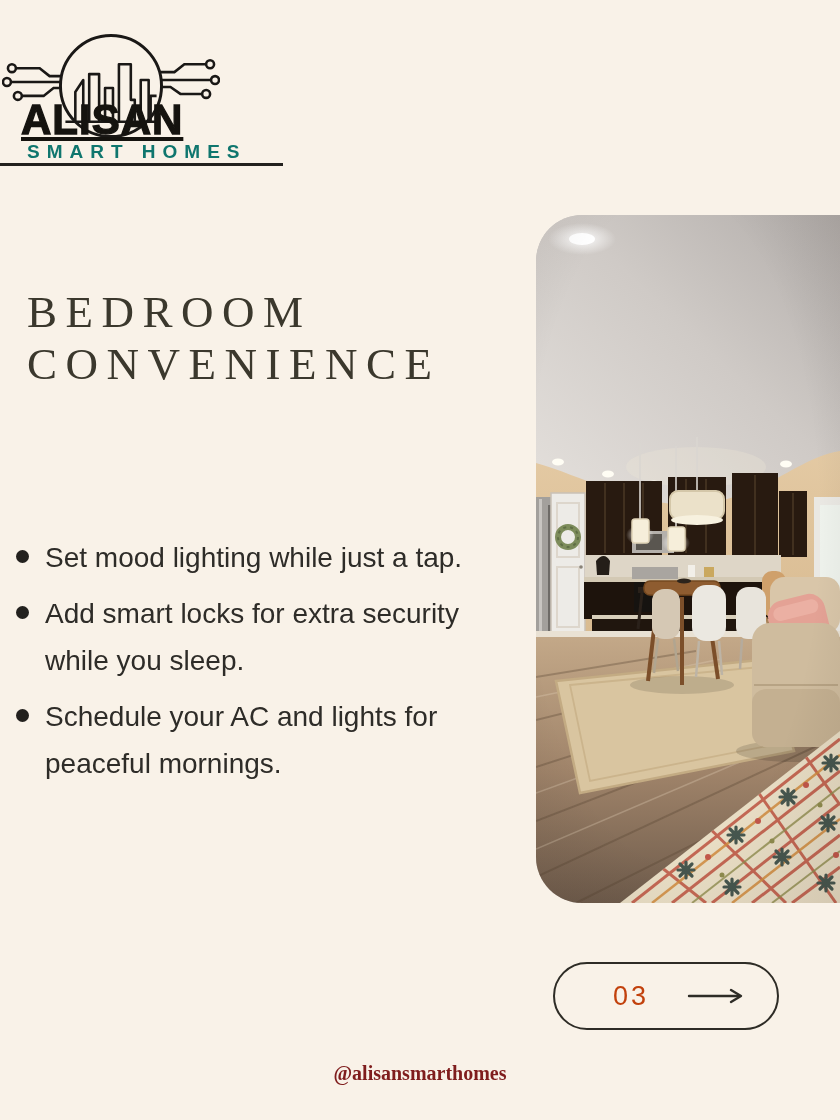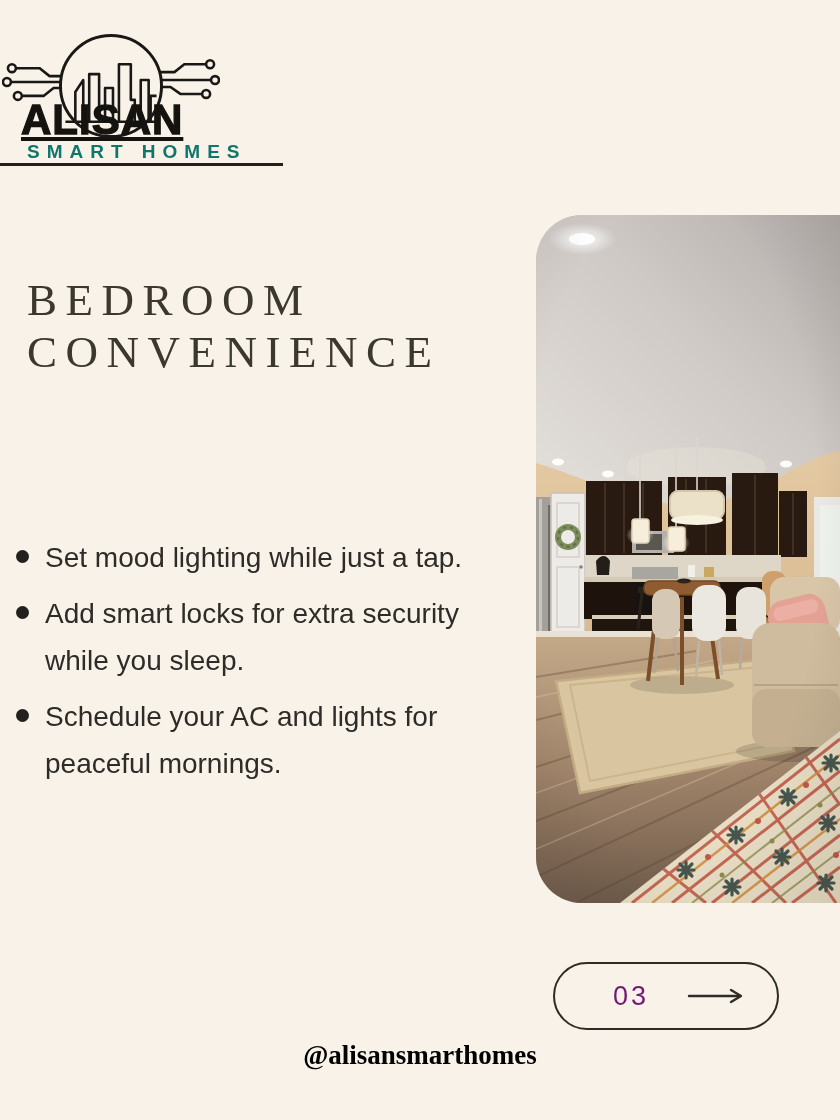--- a/index.html
+++ b/index.html
@@ -9,46 +9,46 @@
   
   .logo-wrap{position:absolute;left:0;top:0;width:300px;height:180px;}
   .logo-icon{position:absolute;left:2px;top:30px;width:218px;height:112px;}
   .brand-name{position:absolute;left:21px;top:96px;font-size:42px;font-weight:bold;
               letter-spacing:1px;color:#15130f;text-decoration:underline;-webkit-text-stroke:1.3px #15130f;}
   .brand-tagline{position:absolute;left:27px;top:141px;font-size:19px;font-weight:bold;
                  letter-spacing:7px;color:#0f766e;}
   .logo-rule{position:absolute;left:0;top:163px;width:283px;height:2.5px;background:#23211e;}
 
   
-  .heading{position:absolute;left:27px;top:274px;font-family:"Liberation Serif","DejaVu Serif",serif;
+  .heading{position:absolute;left:27px;top:286px;font-family:"Liberation Serif","DejaVu Serif",serif;
            font-size:45px;line-height:52px;letter-spacing:8.5px;color:#3b382d;font-weight:normal;margin:0;}
   .heading span{display:block;}
 
   
   .bullets{position:absolute;left:16px;top:534px;width:474px;list-style:none;margin:0;padding:0;}
   .bullets li{display:flex;gap:16px;margin-bottom:9px;}
   .bullet-dot{flex:0 0 13px;width:13px;height:13px;border-radius:50%;background:#23211e;margin-top:16px;}
   .bullet-text{font-size:28px;line-height:47px;color:#2e2c28;max-width:428px;}
 
   
   .photo{position:absolute;left:536px;top:215px;width:304px;height:688px;
          border-radius:46px 0 0 46px;overflow:hidden;background:#c9c4c0;}
   .photo svg{display:block;width:100%;height:100%;}
 
   
   .pill{position:absolute;left:553px;top:962px;width:226px;height:68px;box-sizing:border-box;
         border:2.5px solid #2e2c26;border-radius:34px;display:flex;align-items:center;
         justify-content:space-between;padding:0 32px 0 58px;background:transparent;cursor:pointer;}
-  .pill-number{font-size:27px;letter-spacing:3px;color:#701a75;}
+  .pill-number{font-size:27px;letter-spacing:3px;color:#c2410c;}
   .pill-arrow{width:58px;height:16px;}
 
   
-  .footer-handle{position:absolute;left:0;right:0;top:1040px;text-align:center;
+  .footer-handle{position:absolute;left:0;right:0;top:1062px;text-align:center;
                  font-family:"Liberation Serif","DejaVu Serif",serif;font-weight:bold;
-                 font-size:27px;color:#000000;}
+                 font-size:20px;color:#7f1d1d;}
 </style>
 </head>
 <body>
 
 <div class="canvas">
 
   <div class="logo-wrap">
     <svg class="logo-icon" viewBox="0 0 220 112">
       <g fill="none" stroke="#1a1816" stroke-width="3">
         <circle cx="110" cy="56" r="51"></circle>

